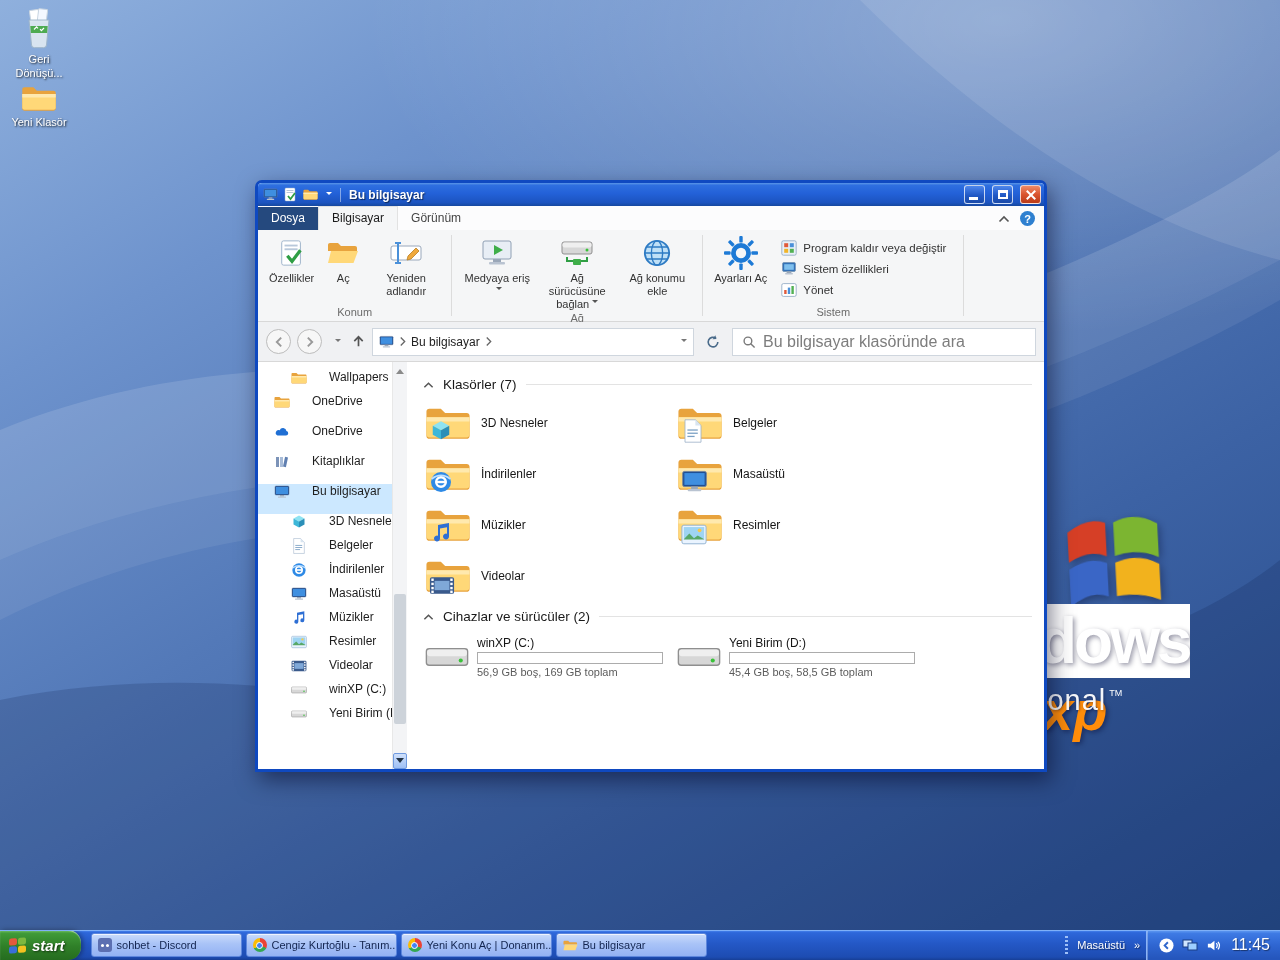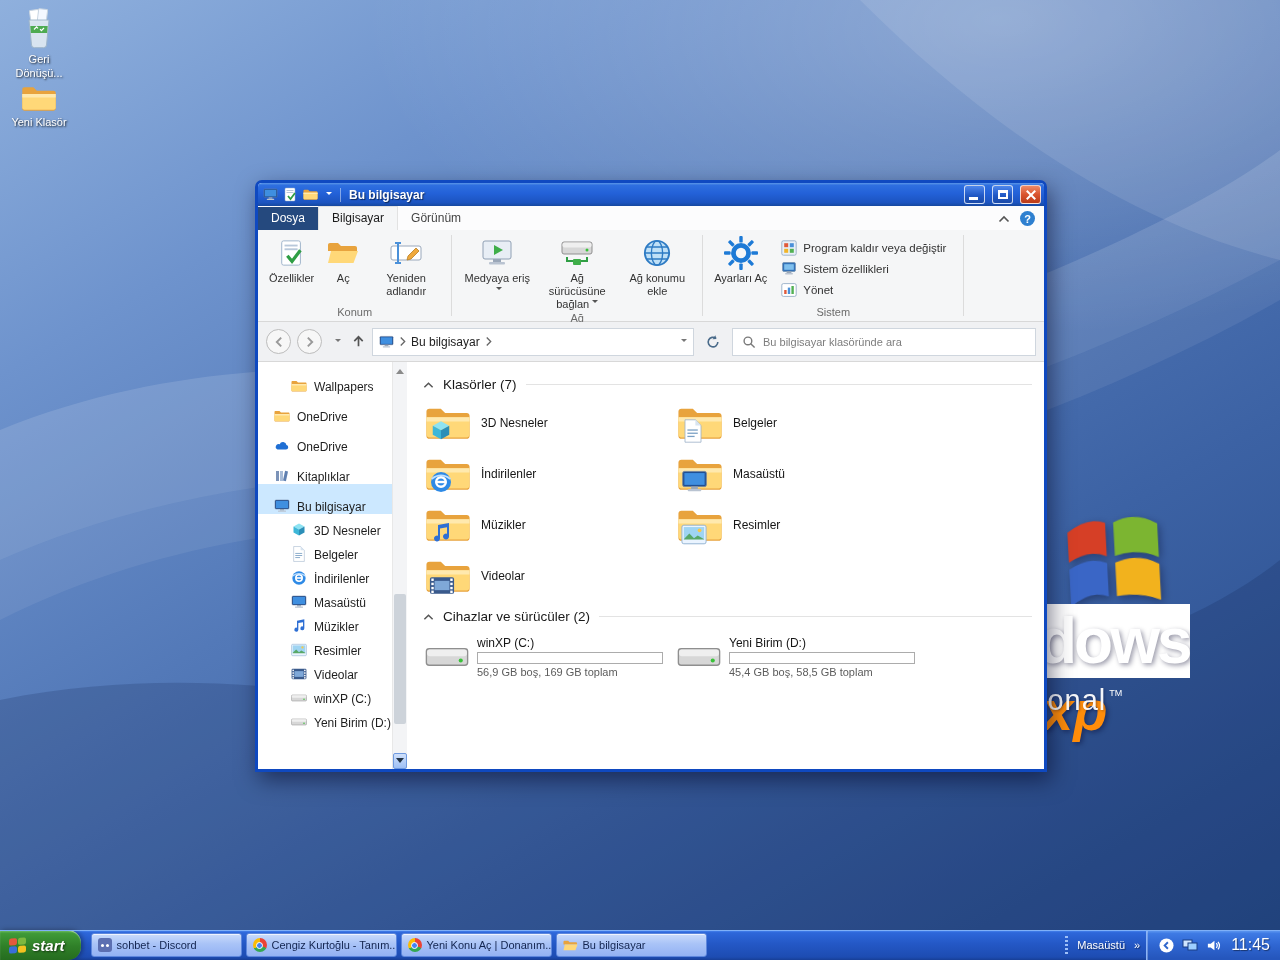--- a/index.html
+++ b/index.html
@@ -75,27 +75,27 @@
     align-items:center; padding:0 8px; gap:6px; }
   .navcircle { width:25px; height:25px; border-radius:50%; border:1px solid #bcbcbc; background:#f7f7f7;
     display:flex; align-items:center; justify-content:center; flex:none; }
   .navsmall { display:flex; align-items:center; justify-content:center; width:16px; height:25px; flex:none; }
   .addressbar { width:322px; height:28px; background:#fff; border:1px solid #cfd6de; display:flex;
     align-items:center; gap:5px; padding:0 6px; font-size:12px; color:#222; flex:none; }
   .addressbar .spacer { flex:1; }
   .navrefresh { width:26px; height:26px; display:flex; align-items:center; justify-content:center; flex:none; }
   .searchbox { flex:1; height:28px; background:#fff; border:1px solid #cfd6de; display:flex; align-items:center;
     gap:7px; padding:0 9px; }
-  .searchbox input { border:none; outline:none; flex:1; font-size:11px; color:#333; background:transparent; }
+  .searchbox input { border:none; outline:none; flex:1; font-size:16px; color:#333; background:transparent; }
   .searchbox input::placeholder { color:#7d7d7d; }
 
   
   .main { flex:1; display:flex; overflow:hidden; background:#fff; }
   .sidebar { width:134px; flex:none; padding-top:8px; overflow:hidden; }
-  .srow { display:flex; align-items:flex-end; gap:7px; font-size:12px; color:#1e1e1e; cursor:default; white-space:nowrap; }
+  .srow { display:flex; align-items:flex-start; gap:22px; font-size:12px; color:#1e1e1e; cursor:default; white-space:nowrap; }
   .srow svg { width:16px; height:16px; flex:none; }
   .d1 { padding-left:16px; height:30px; }
   .d2 { padding-left:33px; height:24px; }
   .sel { background:#cce8ff; }
 
   .vscroll { width:15px; flex:none; background:#f3f4f6; border-left:1px solid #e8e8e8; position:relative; }
   .sb-up,.sb-down { position:absolute; left:0; width:100%; height:16px; display:flex; align-items:center; justify-content:center; }
   .sb-up { top:0; } .sb-down { bottom:0; background:linear-gradient(180deg,#cfe0fb,#9fc0f5); border:1px solid #6f9ae0; border-radius:2px; }
   .tri-up { border:4px solid transparent; border-bottom:5px solid #8a8a8a; margin-bottom:2px; }
   .tri-down { border:4px solid transparent; border-top:5px solid #234; margin-top:2px; }

